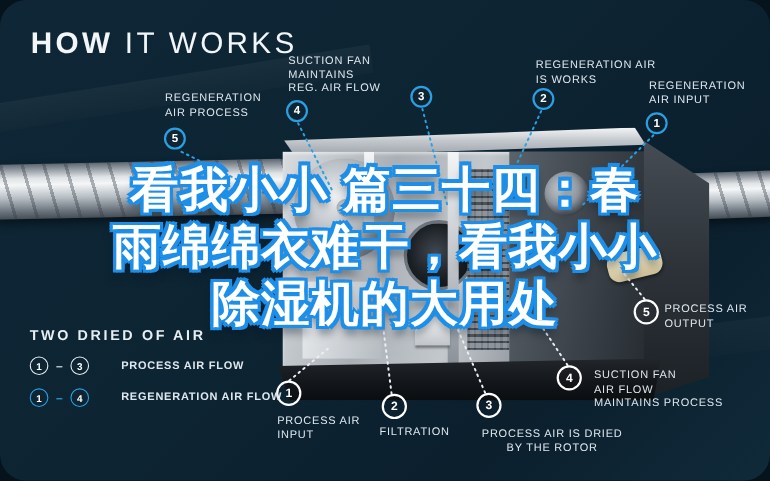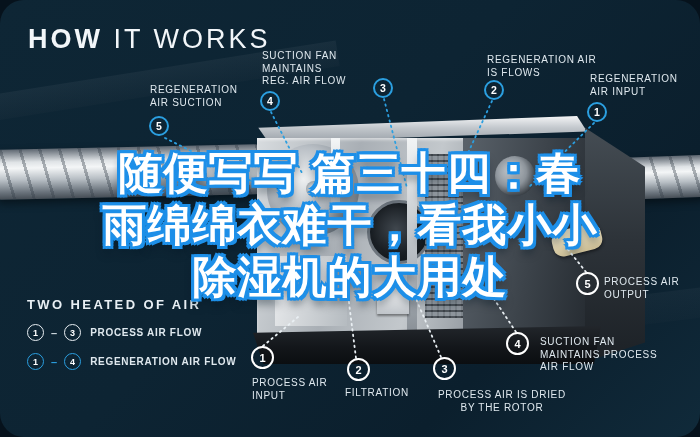--- a/index.html
+++ b/index.html
@@ -88,21 +88,21 @@
 
   
   .legend-title{position:absolute;left:27px;top:297px;z-index:6;color:#e8eff4;
     font-size:13px;font-weight:700;letter-spacing:2.4px;white-space:nowrap;}
   .legend-row{position:absolute;left:27px;z-index:6;display:flex;align-items:center;gap:7px;}
   .legend-row .lc{width:17px;height:17px;border-radius:50%;box-sizing:border-box;border:1.7px solid #e8eef2;
     display:flex;align-items:center;justify-content:center;color:#fff;font-size:9px;font-weight:700;}
   .legend-row.blue .lc{border-color:#2b9fe0;}
   .legend-row .dash{color:#cfd9e0;font-weight:700;font-size:11px;}
   .legend-row.blue .dash{color:#2b9fe0;}
-  .legend-row .ltext{color:#dfe8ee;font-size:10px;font-weight:700;letter-spacing:.7px;margin-left:2px;white-space:nowrap;}
+  .legend-row .ltext{color:#dfe8ee;font-size:10px;font-weight:700;letter-spacing:.7px;margin-left:22px;white-space:nowrap;}
 
   
   .overlay{position:absolute;left:0;right:0;top:147px;z-index:7;text-align:center;
     font-weight:900;font-size:44px;line-height:52px;color:#fff;letter-spacing:1px;
     -webkit-text-stroke:3px #1d8fe8;paint-order:stroke fill;
     text-shadow:
       -3px -3px 0 #1d8fe8, 3px -3px 0 #1d8fe8, -3px 3px 0 #1d8fe8, 3px 3px 0 #1d8fe8,
       -3px 0 0 #1d8fe8, 3px 0 0 #1d8fe8, 0 -3px 0 #1d8fe8, 0 3px 0 #1d8fe8,
       0 7px 8px rgba(4,20,32,.55);}
 </style>
@@ -154,36 +154,36 @@
     </g>
   </svg>
 
   <div class="title">
     <span class="b">HOW</span>
     <span class="l">IT WORKS</span>
   </div>
 
   <div class="lbl" style="left:150px;top:84px;">
     <div>REGENERATION</div>
-    <div>AIR SUCTION</div>
+    <div>AIR PROCESS</div>
   </div>
   <div class="num-circle blue" style="left:149px;top:116px;">5</div>
 
   <div class="lbl" style="left:262px;top:50px;">
     <div>SUCTION FAN</div>
     <div>MAINTAINS</div>
     <div>REG. AIR FLOW</div>
   </div>
   <div class="num-circle blue" style="left:260px;top:91px;">4</div>
 
   <div class="num-circle blue" style="left:373px;top:78px;">3</div>
 
   <div class="lbl" style="left:487px;top:54px;">
     <div>REGENERATION AIR</div>
-    <div>IS FLOWS</div>
+    <div>IS WORKS</div>
   </div>
   <div class="num-circle blue" style="left:484px;top:80px;">2</div>
 
   <div class="lbl" style="left:590px;top:73px;">
     <div>REGENERATION</div>
     <div>AIR INPUT</div>
   </div>
   <div class="num-circle blue" style="left:587px;top:102px;">1</div>
 
   <div class="num-circle big" style="left:251px;top:346px;">1</div>
@@ -199,43 +199,43 @@
 
   <div class="num-circle big" style="left:433px;top:357px;">3</div>
   <div class="lbl" style="left:438px;top:389px;text-align:center;">
     <div>PROCESS AIR IS DRIED</div>
     <div>BY THE ROTOR</div>
   </div>
 
   <div class="num-circle big" style="left:506px;top:332px;">4</div>
   <div class="lbl" style="left:540px;top:336px;">
     <div>SUCTION FAN</div>
+    <div>AIR FLOW</div>
     <div>MAINTAINS PROCESS</div>
-    <div>AIR FLOW</div>
   </div>
 
   <div class="num-circle big" style="left:576px;top:272px;">5</div>
   <div class="lbl" style="left:604px;top:276px;">
     <div>PROCESS AIR</div>
     <div>OUTPUT</div>
   </div>
 
-  <div class="legend-title">TWO HEATED OF AIR</div>
+  <div class="legend-title">TWO DRIED OF AIR</div>
   <div class="legend-row" style="top:324px;">
     <span class="lc">1</span>
     <span class="dash">–</span>
     <span class="lc">3</span>
     <span class="ltext">PROCESS AIR FLOW</span>
   </div>
   <div class="legend-row blue" style="top:353px;">
     <span class="lc">1</span>
     <span class="dash">–</span>
     <span class="lc">4</span>
     <span class="ltext">REGENERATION AIR FLOW</span>
   </div>
 
   <div class="overlay">
-    <div>随便写写 篇三十四：春</div>
+    <div>看我小小 篇三十四：春</div>
     <div>雨绵绵衣难干，看我小小</div>
     <div>除湿机的大用处</div>
   </div>
 
 </div>
 
 </body></html>

